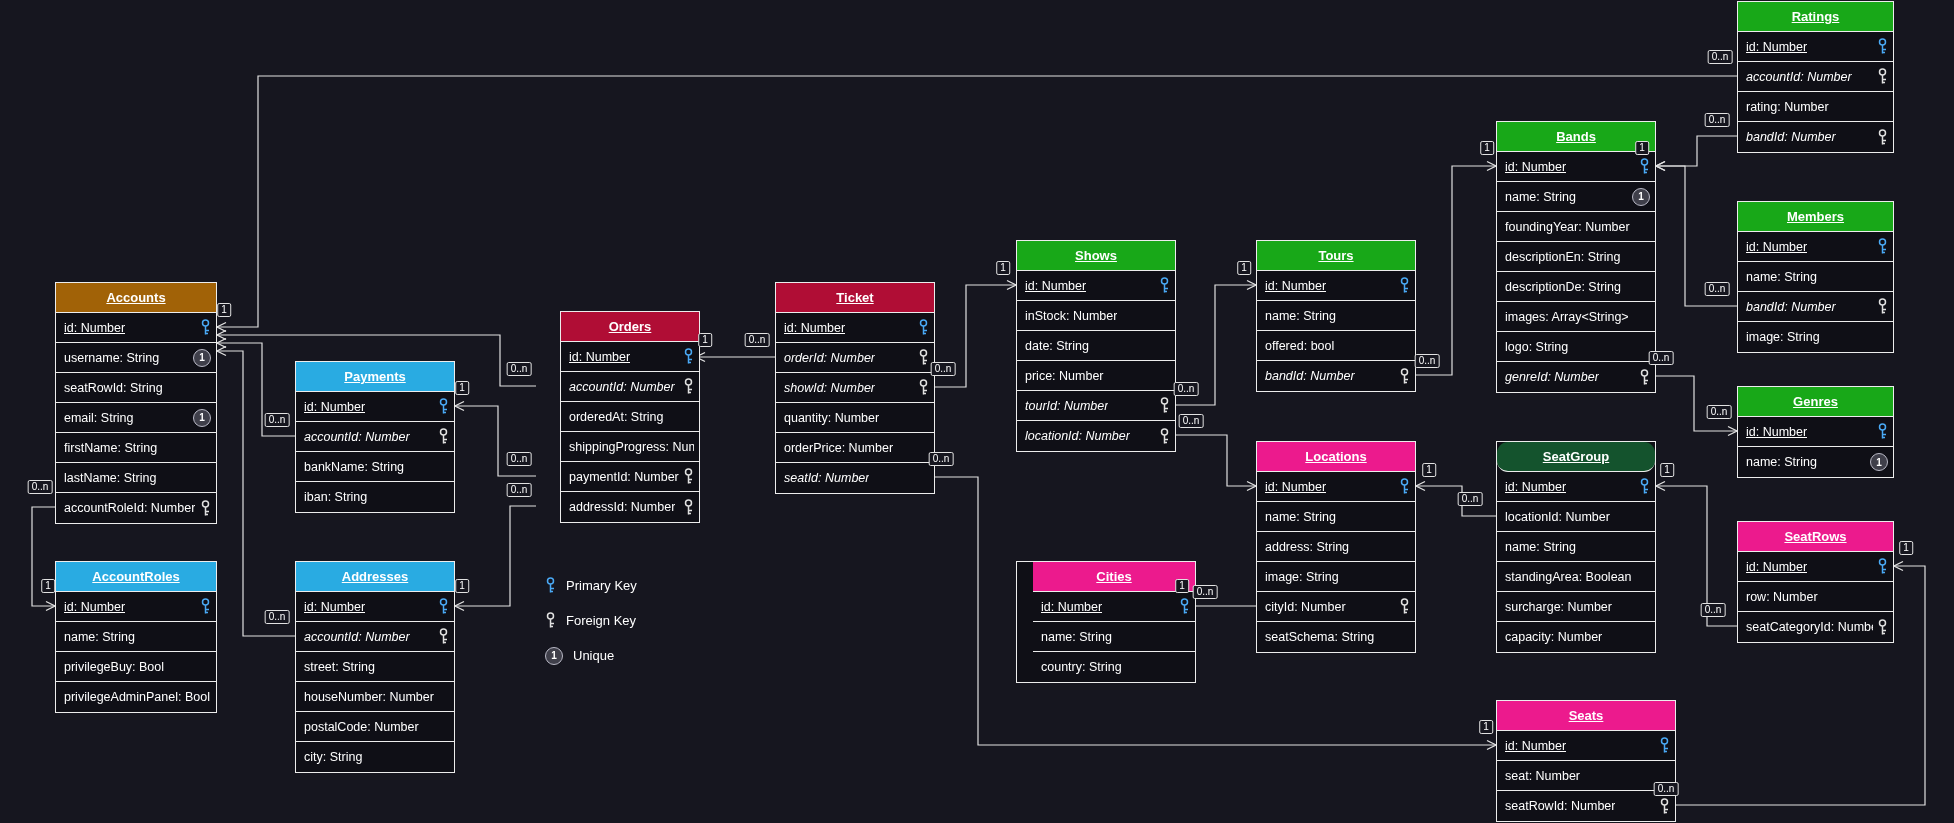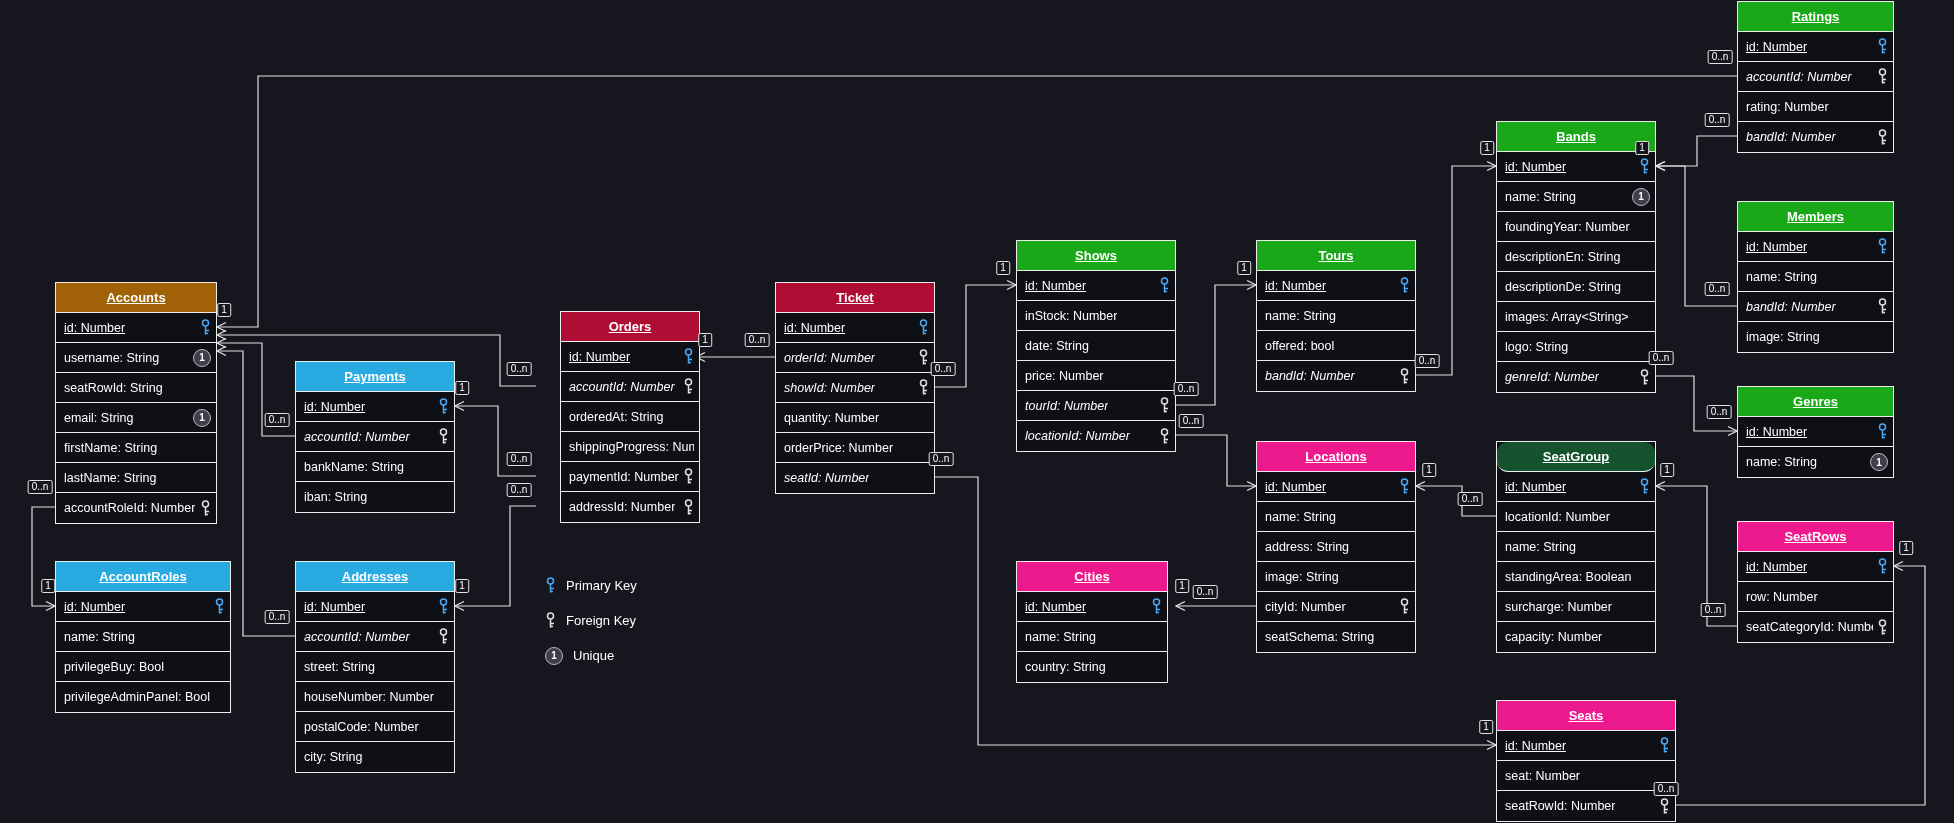--- a/index.html
+++ b/index.html
@@ -163,21 +163,21 @@
             <svg width="11" height="17" viewBox="0 0 11 17" style="display:block">
     <circle cx="5.5" cy="4" r="3" fill="none" stroke="#e0e0e0" stroke-width="1.5"></circle>
     <line x1="5.5" y1="7" x2="5.5" y2="15.5" stroke="#e0e0e0" stroke-width="1.5"></line>
     <line x1="5.5" y1="11.5" x2="9" y2="11.5" stroke="#e0e0e0" stroke-width="1.5"></line>
     <line x1="5.5" y1="14.5" x2="8" y2="14.5" stroke="#e0e0e0" stroke-width="1.5"></line>
             </svg>
           </span>
         </span>
       </div>
     </div>
-    <div class="entity" style="left: 55px; top: 561px; width: 176px;">
+    <div class="entity" style="left: 55px; top: 561px; width: 162px;">
       <div class="entity-header" style="background: rgb(41, 171, 226);">AccountRoles</div>
       <div class="field-row">
         <span class="field-text underline">id: Number</span>
         <span class="field-icons">
           <span class="key-icon">
             <svg width="11" height="17" viewBox="0 0 11 17" style="display:block">
     <circle cx="5.5" cy="4" r="3" fill="none" stroke="#4aa9f5" stroke-width="1.5"></circle>
     <line x1="5.5" y1="7" x2="5.5" y2="15.5" stroke="#4aa9f5" stroke-width="1.5"></line>
     <line x1="5.5" y1="11.5" x2="9" y2="11.5" stroke="#4aa9f5" stroke-width="1.5"></line>
     <line x1="5.5" y1="14.5" x2="8" y2="14.5" stroke="#4aa9f5" stroke-width="1.5"></line>
@@ -427,21 +427,21 @@
             <svg width="11" height="17" viewBox="0 0 11 17" style="display:block">
     <circle cx="5.5" cy="4" r="3" fill="none" stroke="#e0e0e0" stroke-width="1.5"></circle>
     <line x1="5.5" y1="7" x2="5.5" y2="15.5" stroke="#e0e0e0" stroke-width="1.5"></line>
     <line x1="5.5" y1="11.5" x2="9" y2="11.5" stroke="#e0e0e0" stroke-width="1.5"></line>
     <line x1="5.5" y1="14.5" x2="8" y2="14.5" stroke="#e0e0e0" stroke-width="1.5"></line>
             </svg>
           </span>
         </span>
       </div>
     </div>
-    <div class="entity" style="left: 1016px; top: 561px; width: 152px;">
+    <div class="entity" style="left: 1016px; top: 561px; width: 180px; padding-left: 16px;">
       <div class="entity-header" style="background: rgb(236, 26, 141);">Cities</div>
       <div class="field-row">
         <span class="field-text underline">id: Number</span>
         <span class="field-icons">
           <span class="key-icon">
             <svg width="11" height="17" viewBox="0 0 11 17" style="display:block">
     <circle cx="5.5" cy="4" r="3" fill="none" stroke="#4aa9f5" stroke-width="1.5"></circle>
     <line x1="5.5" y1="7" x2="5.5" y2="15.5" stroke="#4aa9f5" stroke-width="1.5"></line>
     <line x1="5.5" y1="11.5" x2="9" y2="11.5" stroke="#4aa9f5" stroke-width="1.5"></line>
     <line x1="5.5" y1="14.5" x2="8" y2="14.5" stroke="#4aa9f5" stroke-width="1.5"></line>

